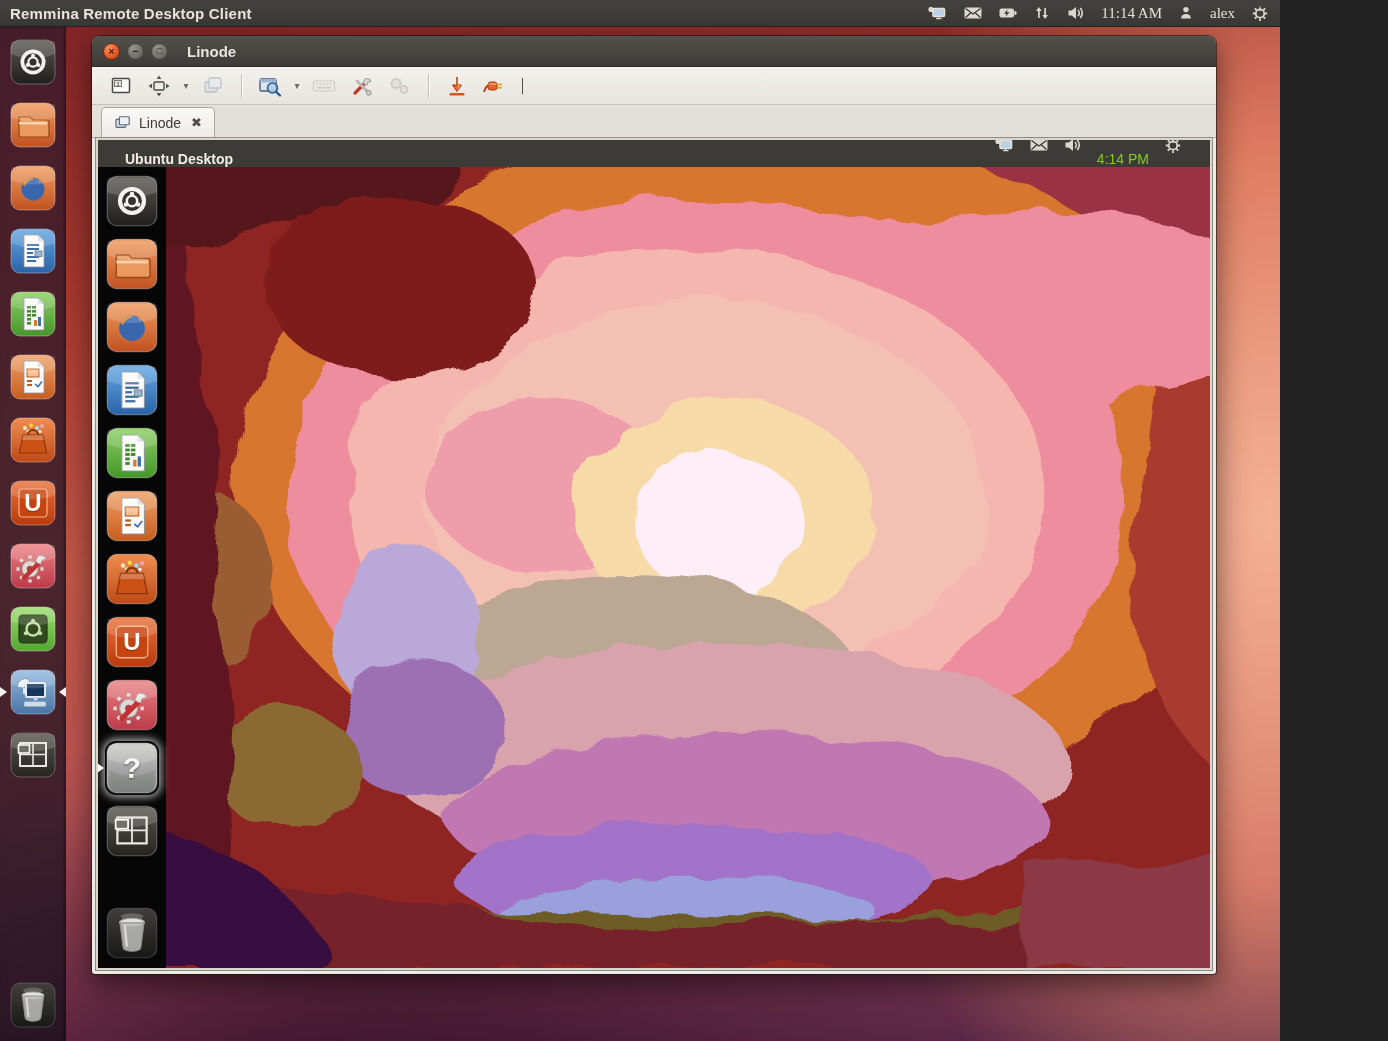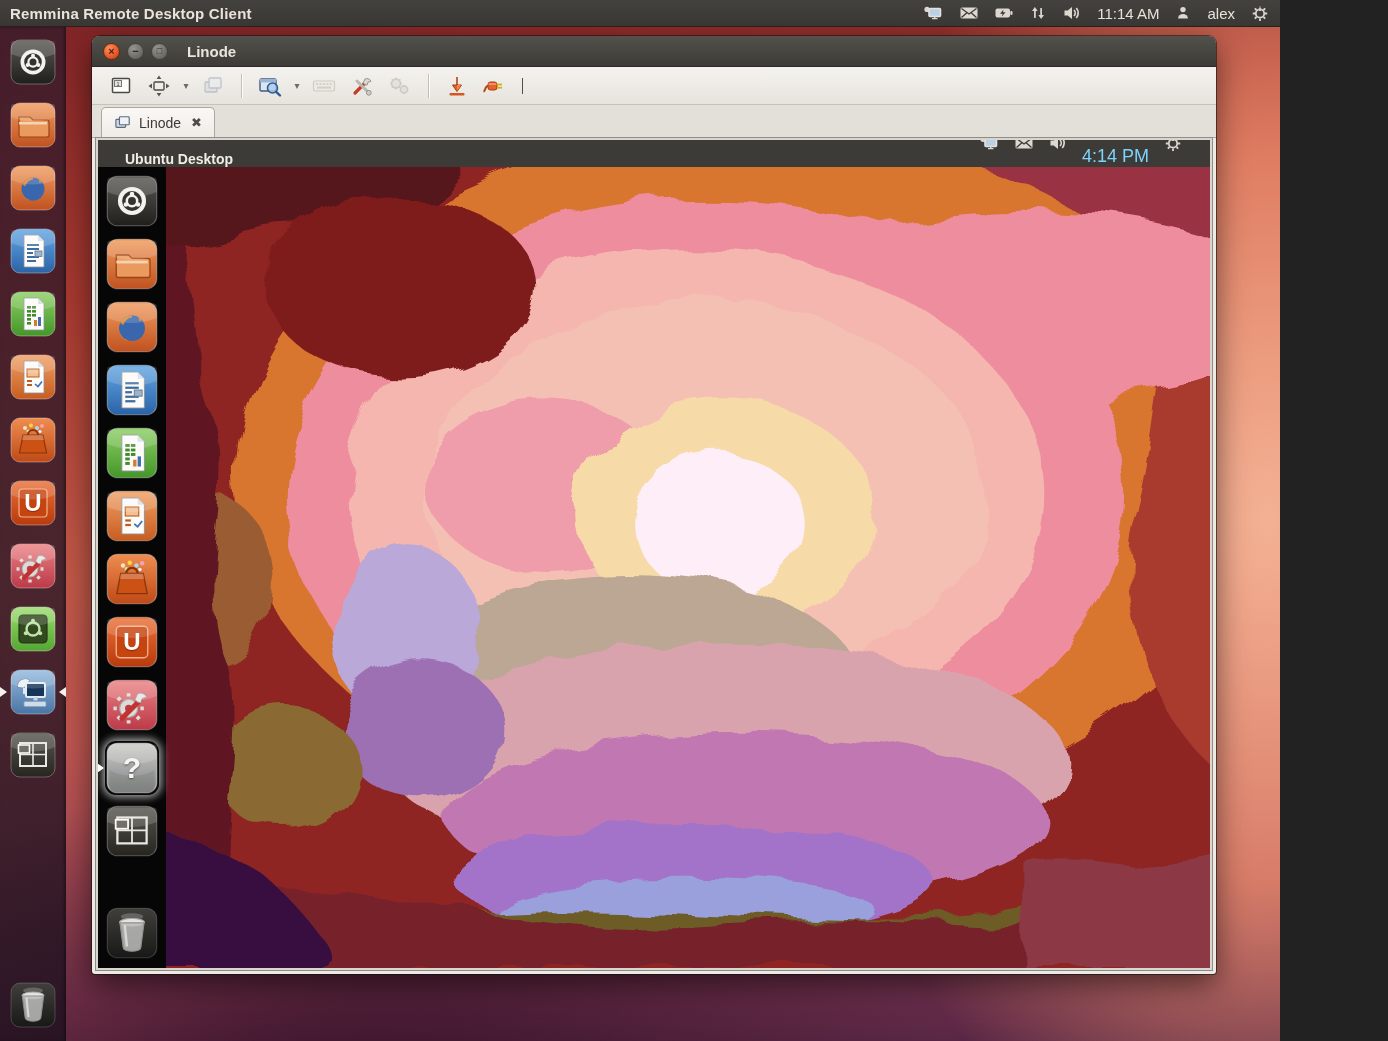--- a/index.html
+++ b/index.html
@@ -11,21 +11,21 @@
     background:
       radial-gradient(650px 950px at 99% 50%, rgba(246,182,152,.95) 0%, rgba(236,141,110,.8) 38%, rgba(236,141,110,0) 72%),
       radial-gradient(1000px 650px at 28% 112%, rgba(38,10,32,.92) 0%, rgba(38,10,32,0) 62%),
       linear-gradient(172deg,#7e2226 0%,#a83a30 26%,#c25848 48%,#bd5550 62%,#8f3e56 82%,#4a2040 100%);}
 
   
   #host-panel{position:absolute;left:0;top:0;width:100%;height:27px;
     background:linear-gradient(#44423e,#383733);border-bottom:1px solid #23221f;
     display:flex;align-items:center;box-sizing:border-box;padding:0 10px;z-index:40;}
   .panel-title{color:#e8e4da;font-weight:bold;font-size:15px;letter-spacing:.2px;}
-  .panel-tray{margin-left:auto;display:flex;align-items:center;gap:15px;}
+  .panel-tray{margin-left:auto;display:flex;align-items:center;gap:15px;font-family:Liberation Serif, serif;}
   .tray-ic{display:flex;align-items:center;}
   .panel-clock,.panel-user{color:#e6e2d8;font-size:15px;}
 
   
   #host-launcher{position:absolute;left:0;top:27px;width:66px;bottom:0;z-index:30;
     background:linear-gradient(rgba(44,26,44,.70),rgba(28,16,30,.80));
     box-shadow:inset -2px 0 3px rgba(0,0,0,.35);
     display:flex;flex-direction:column;align-items:center;padding-top:11px;gap:15px;box-sizing:border-box;}
   .l-item{position:relative;width:48px;height:48px;flex:0 0 auto;}
   .l-item svg.tile{width:100%;height:100%;display:block;}
@@ -70,21 +70,21 @@
     background:linear-gradient(#faf8f5,#efece8);border:1px solid #aca8a1;border-bottom:none;
     border-radius:5px 5px 0 0;font-size:14px;color:#3b3a37;}
   .tabclose{font-size:13px;color:#4e4c48;margin-left:3px;}
 
   .session{flex:1;margin:0 4px 4px;border:2px solid #d9d6d0;box-shadow:0 0 0 1px #8f8c86;
     display:flex;flex-direction:column;overflow:hidden;background:#000;}
   .r-bar{height:27px;flex:0 0 27px;background:#3c3b37;display:flex;align-items:flex-end;
     padding:0 27px;justify-content:space-between;}
   .r-bar-title{color:#f1ede4;font-weight:bold;font-size:14px;}
   .r-tray{display:flex;align-items:center;gap:14px;}
-  .r-clock{color:#7dd3fc;font-size:18px;margin-top:28px;}
+  .r-clock{color:#84cc16;font-size:14px;margin-top:28px;}
   .r-body{flex:1;display:flex;background:#000;min-height:0;}
   .r-launcher{width:68px;flex:0 0 68px;background:#060606;display:flex;flex-direction:column;
     align-items:center;padding-top:7px;gap:9px;box-sizing:border-box;}
   .r-launcher .l-item{width:54px;height:54px;}
   .r-help-tile{border-radius:11px;box-shadow:0 0 9px 2px rgba(255,255,255,.7);}
   .r-ind-focus{left:-8px;border-left:7px solid #fff;}
   .r-wallpaper{flex:1;min-width:0;}
   .r-wallpaper svg{width:100%;height:100%;display:block;}
 </style>
 </head>

